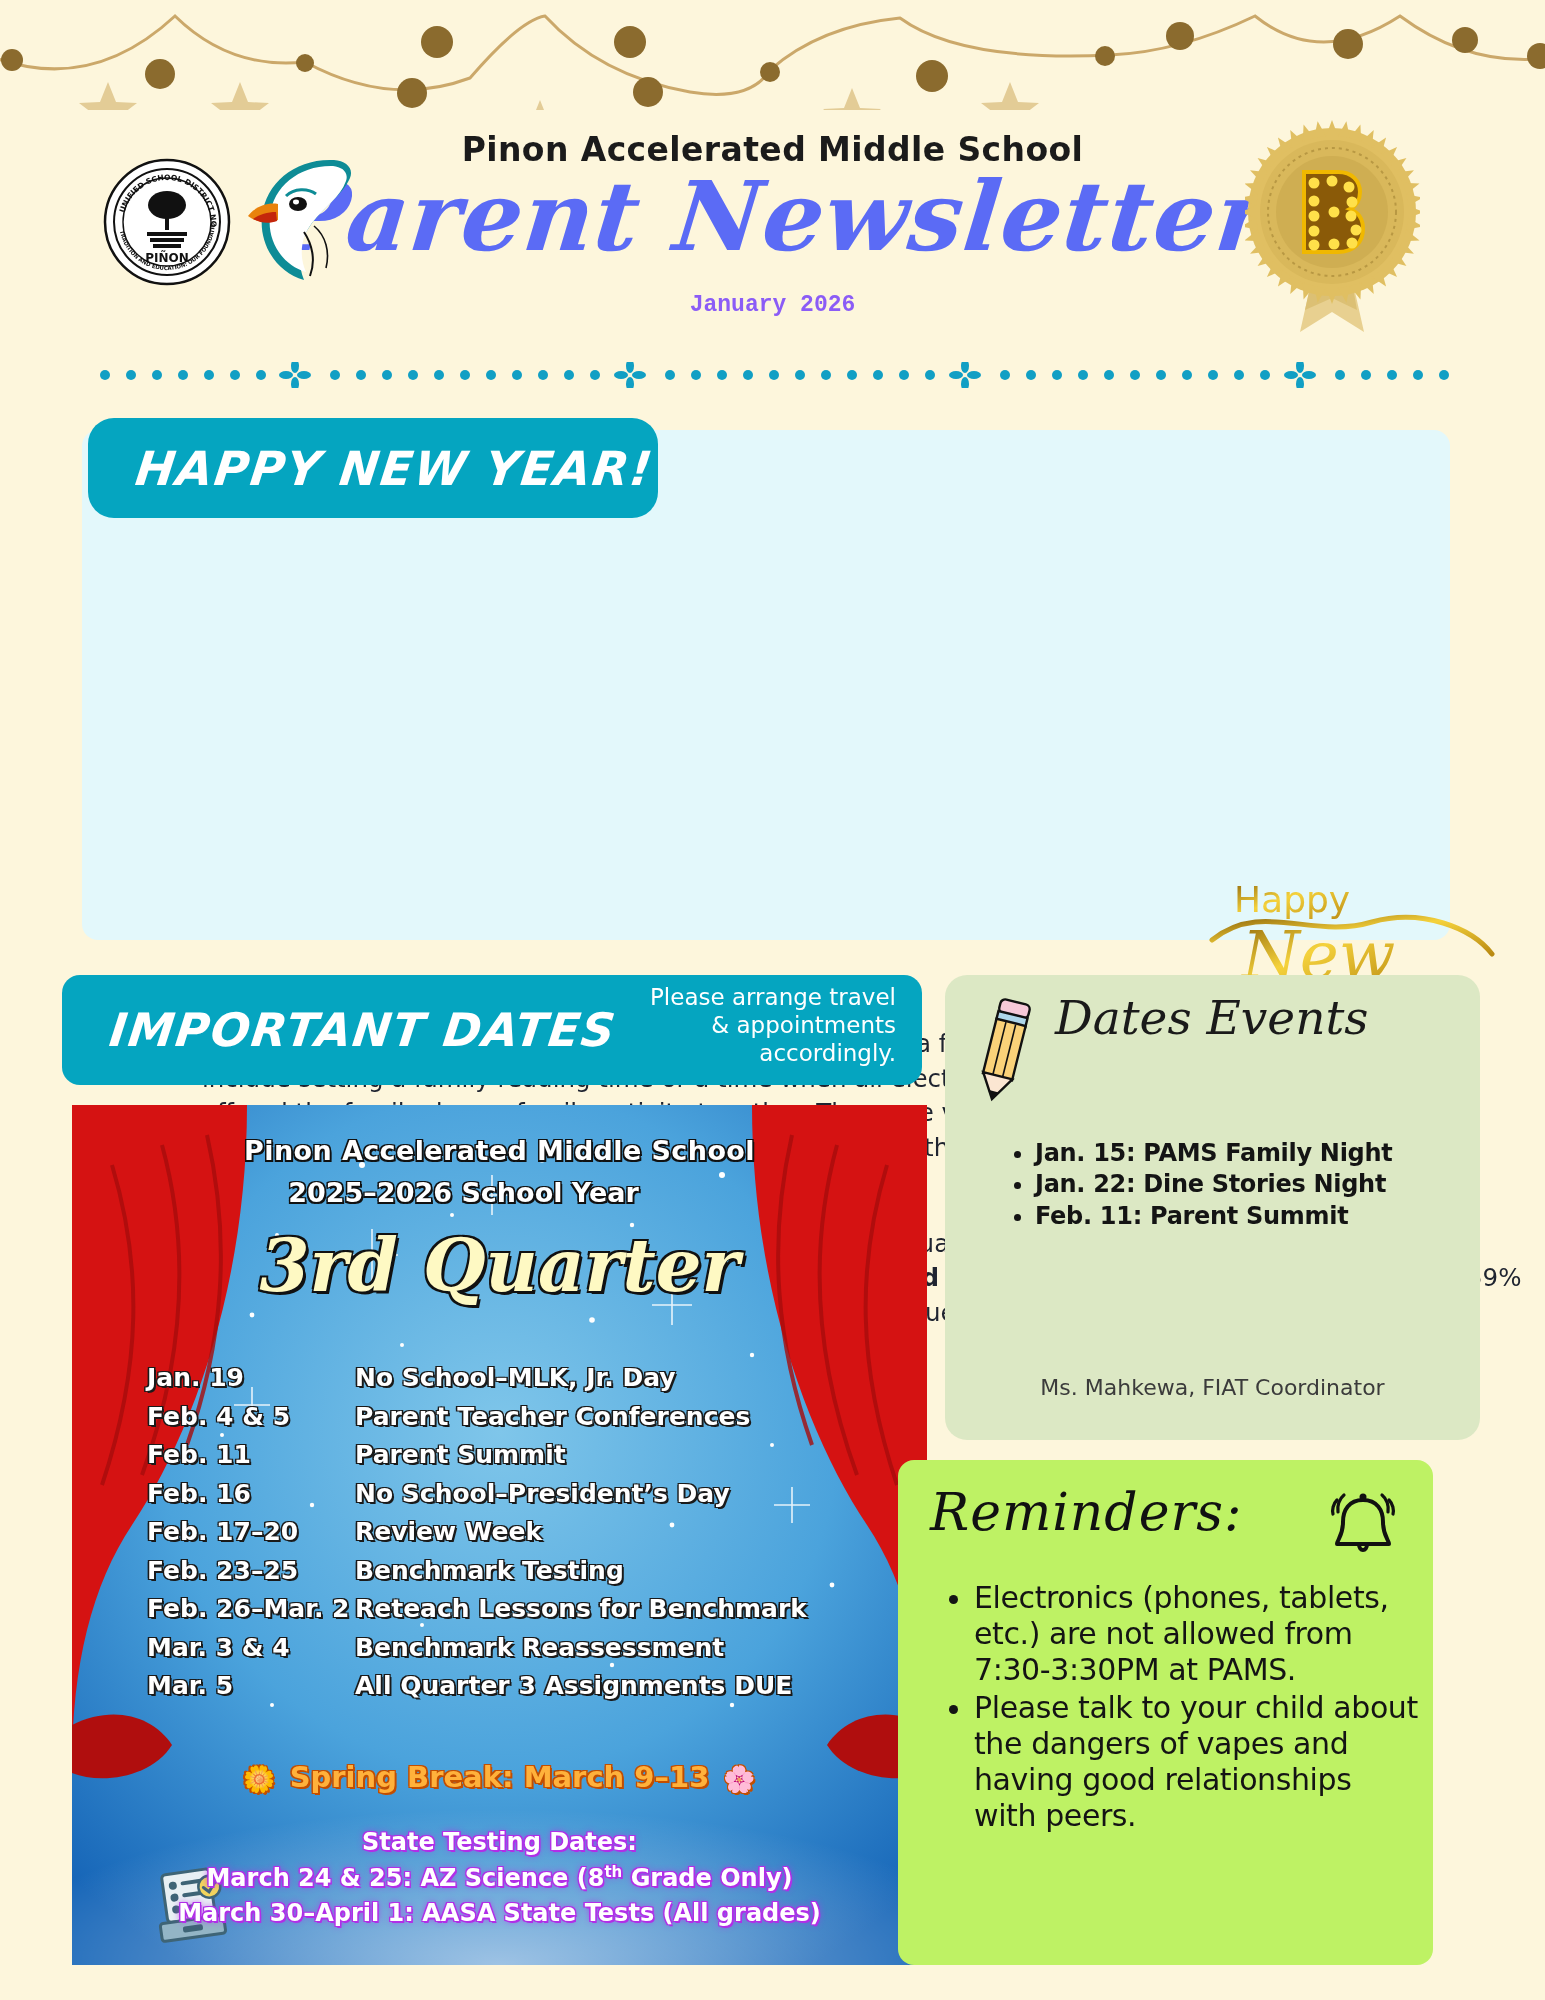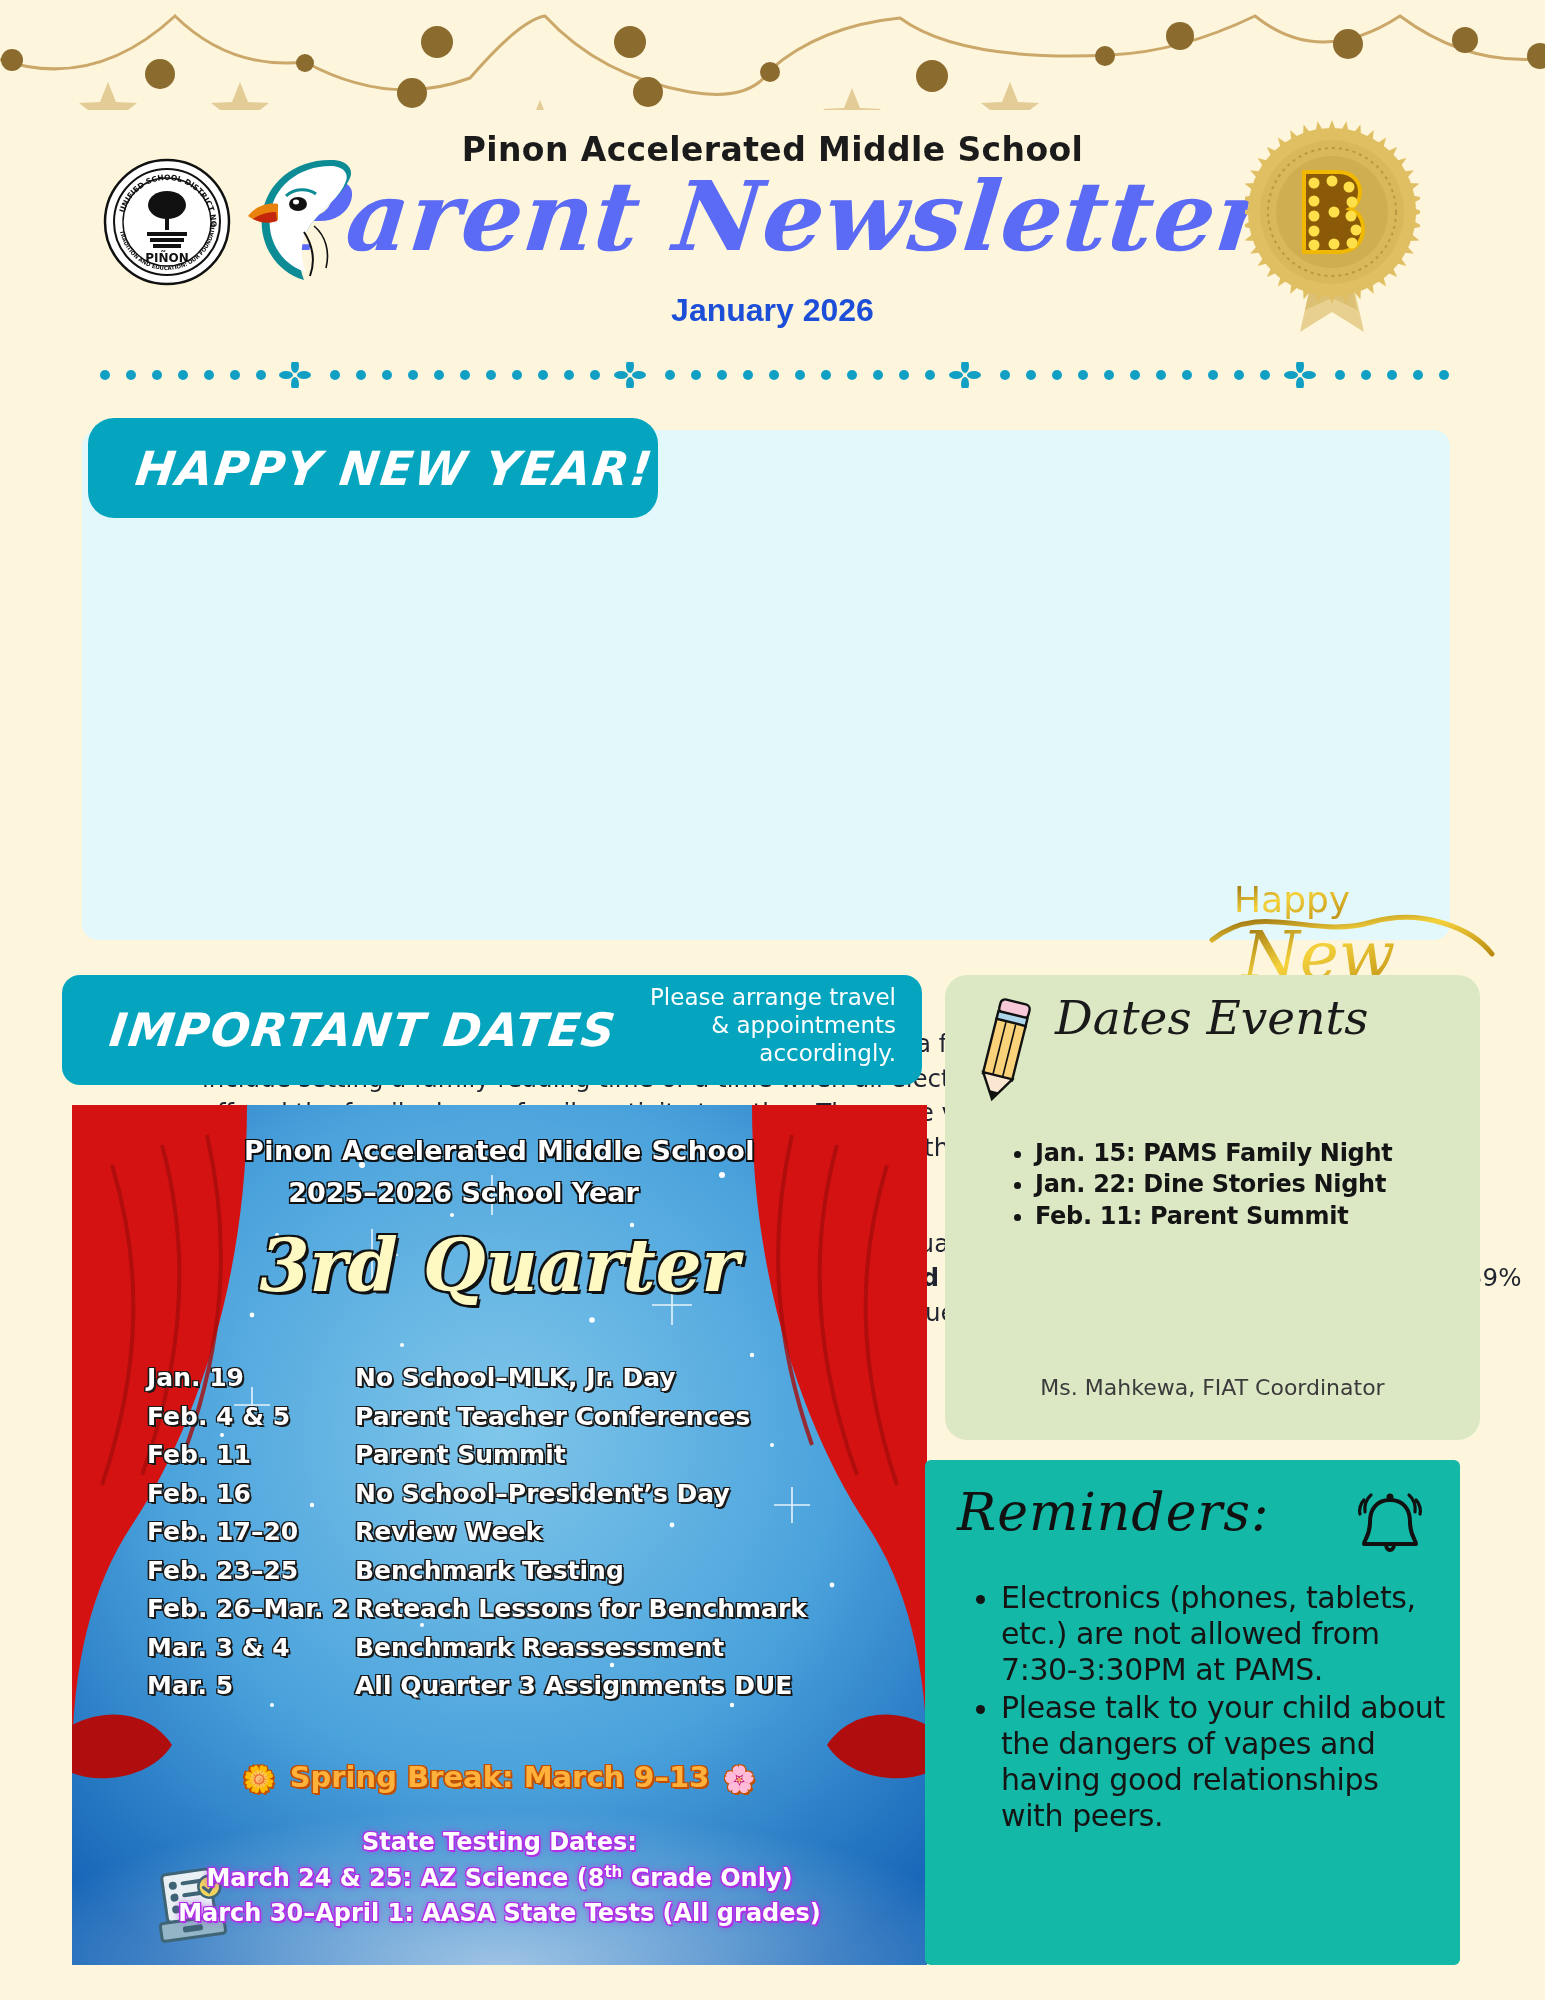--- a/index.html
+++ b/index.html
@@ -22,22 +22,22 @@
     font-family: "DejaVu Sans", sans-serif;
   }
   .hdr-title {
     position: absolute; top: 50px; left: 0; width: 1545px; text-align: center;
     font-size: 96px; color: #5B6BF5; font-style: italic; font-weight: 700;
     font-family: "DejaVu Serif", serif; letter-spacing: 1px;
     transform: skewX(-6deg);
   }
   .hdr-date {
     position: absolute; top: 182px; left: 0; width: 1545px; text-align: center;
-    font-size: 32px; font-weight: 600; color: #1d4ed8;
-    font-family: Liberation Sans, sans-serif;
+    font-size: 23px; font-weight: 600; color: #8b5cf6;
+    font-family: Liberation Mono, monospace;
   }
   .seal-usd { position: absolute; left: 103px; top: 48px; width: 128px; height: 128px; }
   .eagle    { position: absolute; left: 238px; top: 42px; width: 135px; height: 135px; }
   .badge-b  { position: absolute; left: 1245px; top: 10px; width: 175px; height: 215px; }
 
   
   .divider { position: absolute; top: 362px; left: 95px; width: 1355px; height: 26px; }
 
   
   .hny-panel {
@@ -154,22 +154,22 @@
     font-size: 24px; font-weight: 700; line-height: 1.14; color: #141414;
     font-family: "DejaVu Sans", sans-serif; letter-spacing: -.3px;
   }
   .events-credit {
     position: absolute; left: 0; top: 400px; width: 535px; text-align: center;
     font-size: 22px; color: #3b3b3b; font-family: "DejaVu Sans", sans-serif;
   }
 
   
   .reminders {
-    position: absolute; left: 925px; top: 1460px; width: 535px; height: 505px;
-    background: #14b8a6; border-radius: 6px;
+    position: absolute; left: 898px; top: 1460px; width: 535px; height: 505px;
+    background: #bef264; border-radius: 16px;
   }
   .rem-title {
     position: absolute; left: 32px; top: 22px;
     font-size: 52px; color: #111; font-family: "DejaVu Serif", serif;
     font-style: italic; font-weight: 400; letter-spacing: 1px;
   }
   .bell-icon { position: absolute; right: 32px; top: 26px; width: 76px; height: 78px; }
   .rem-list { position: absolute; left: 44px; top: 120px; width: 480px; }
   .rem-list li {
     list-style: disc; margin-left: 32px; margin-bottom: 2px;

